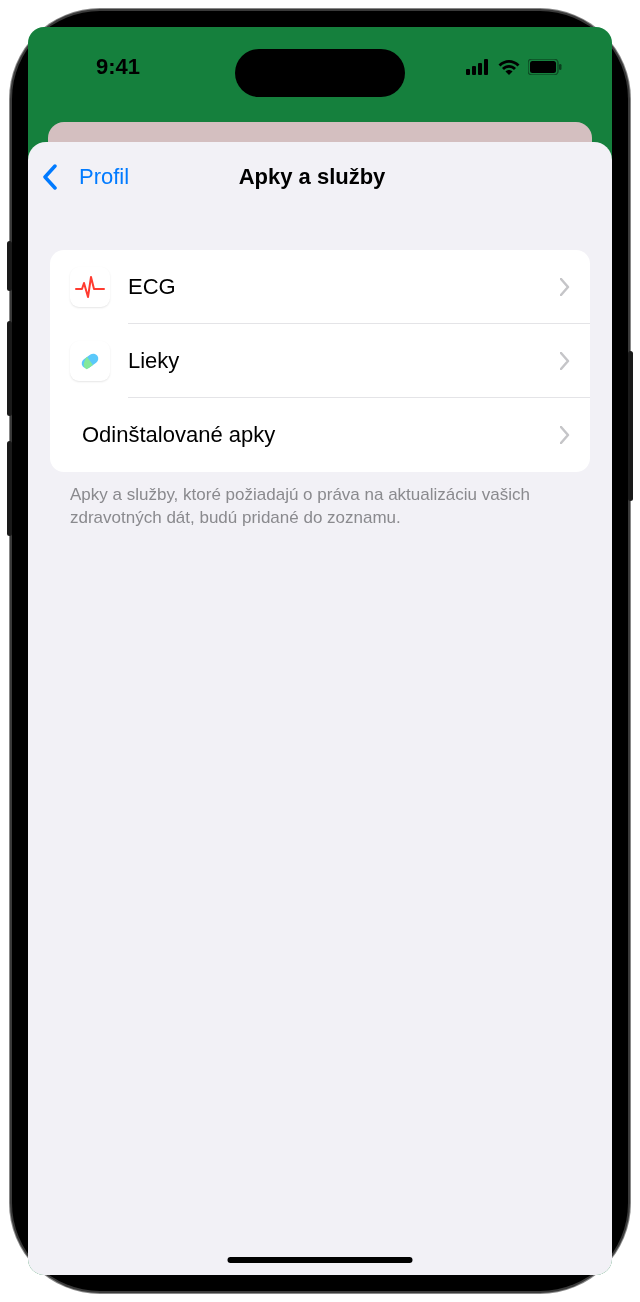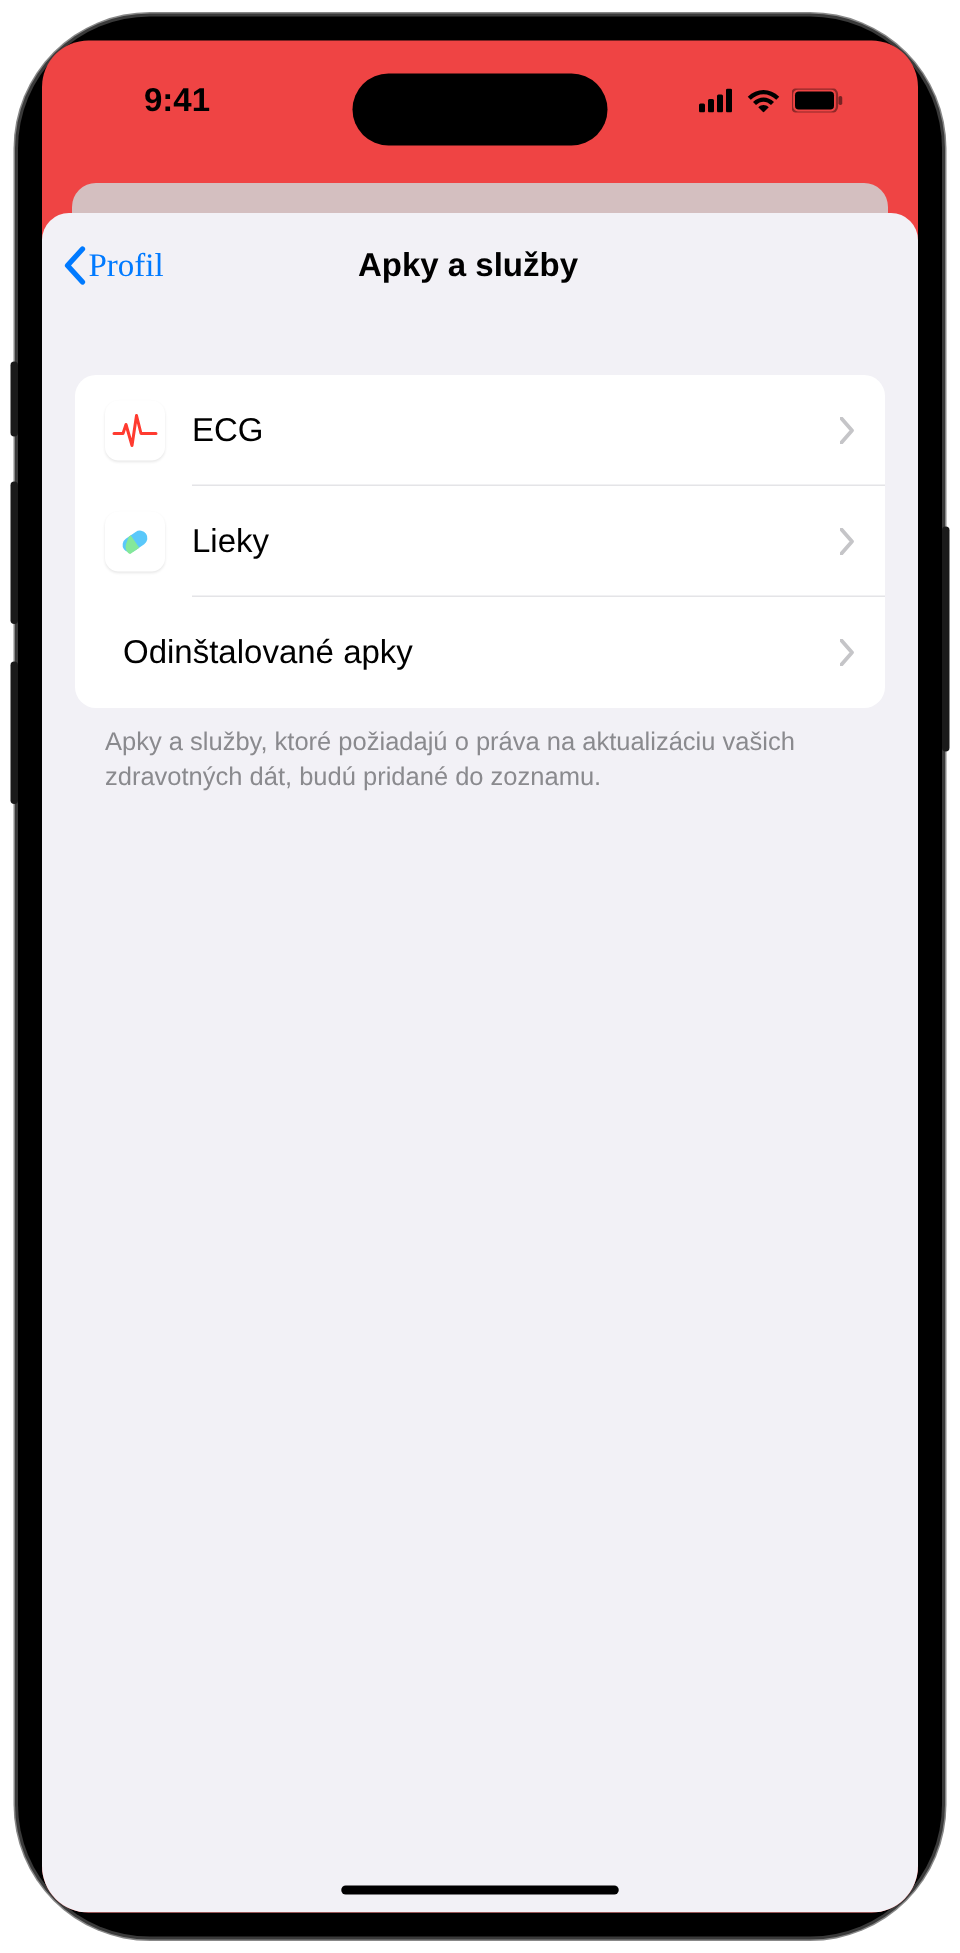--- a/index.html
+++ b/index.html
@@ -35,22 +35,22 @@
       border-radius: 3px;
     }
     .btn-left-1 { left: -5px; top: 230px; width: 5px; height: 50px; }
     .btn-left-2 { left: -5px; top: 310px; width: 5px; height: 95px; }
     .btn-left-3 { left: -5px; top: 430px; width: 5px; height: 95px; }
     .btn-right { right: -5px; top: 340px; width: 5px; height: 150px; }
     
     .screen {
       width: 100%;
       height: 100%;
-      background: #ef4444;
-      border-radius: 31px;
+      background: #15803d;
+      border-radius: 16px;
       overflow: hidden;
       position: relative;
     }
     
     .dynamic-island {
       position: absolute;
       top: 22px;
       left: 50%;
       transform: translateX(-50%);
       width: 170px;
@@ -110,26 +110,25 @@
       height: 70px;
       display: flex;
       align-items: center;
       position: relative;
       padding: 0 14px;
     }
     
     .back-button {
       display: flex;
       align-items: flex-start;
-      gap: 1px;
+      gap: 21px;
       color: #007aff;
       font-size: 22px;
       cursor: pointer;
       z-index: 2;
-      font-family: Liberation Serif, serif;
     }
     
     .nav-title {
       position: absolute;
       left: 0;
       right: 16px;
       text-align: center;
       font-size: 22px;
       font-weight: 600;
       color: #000;

